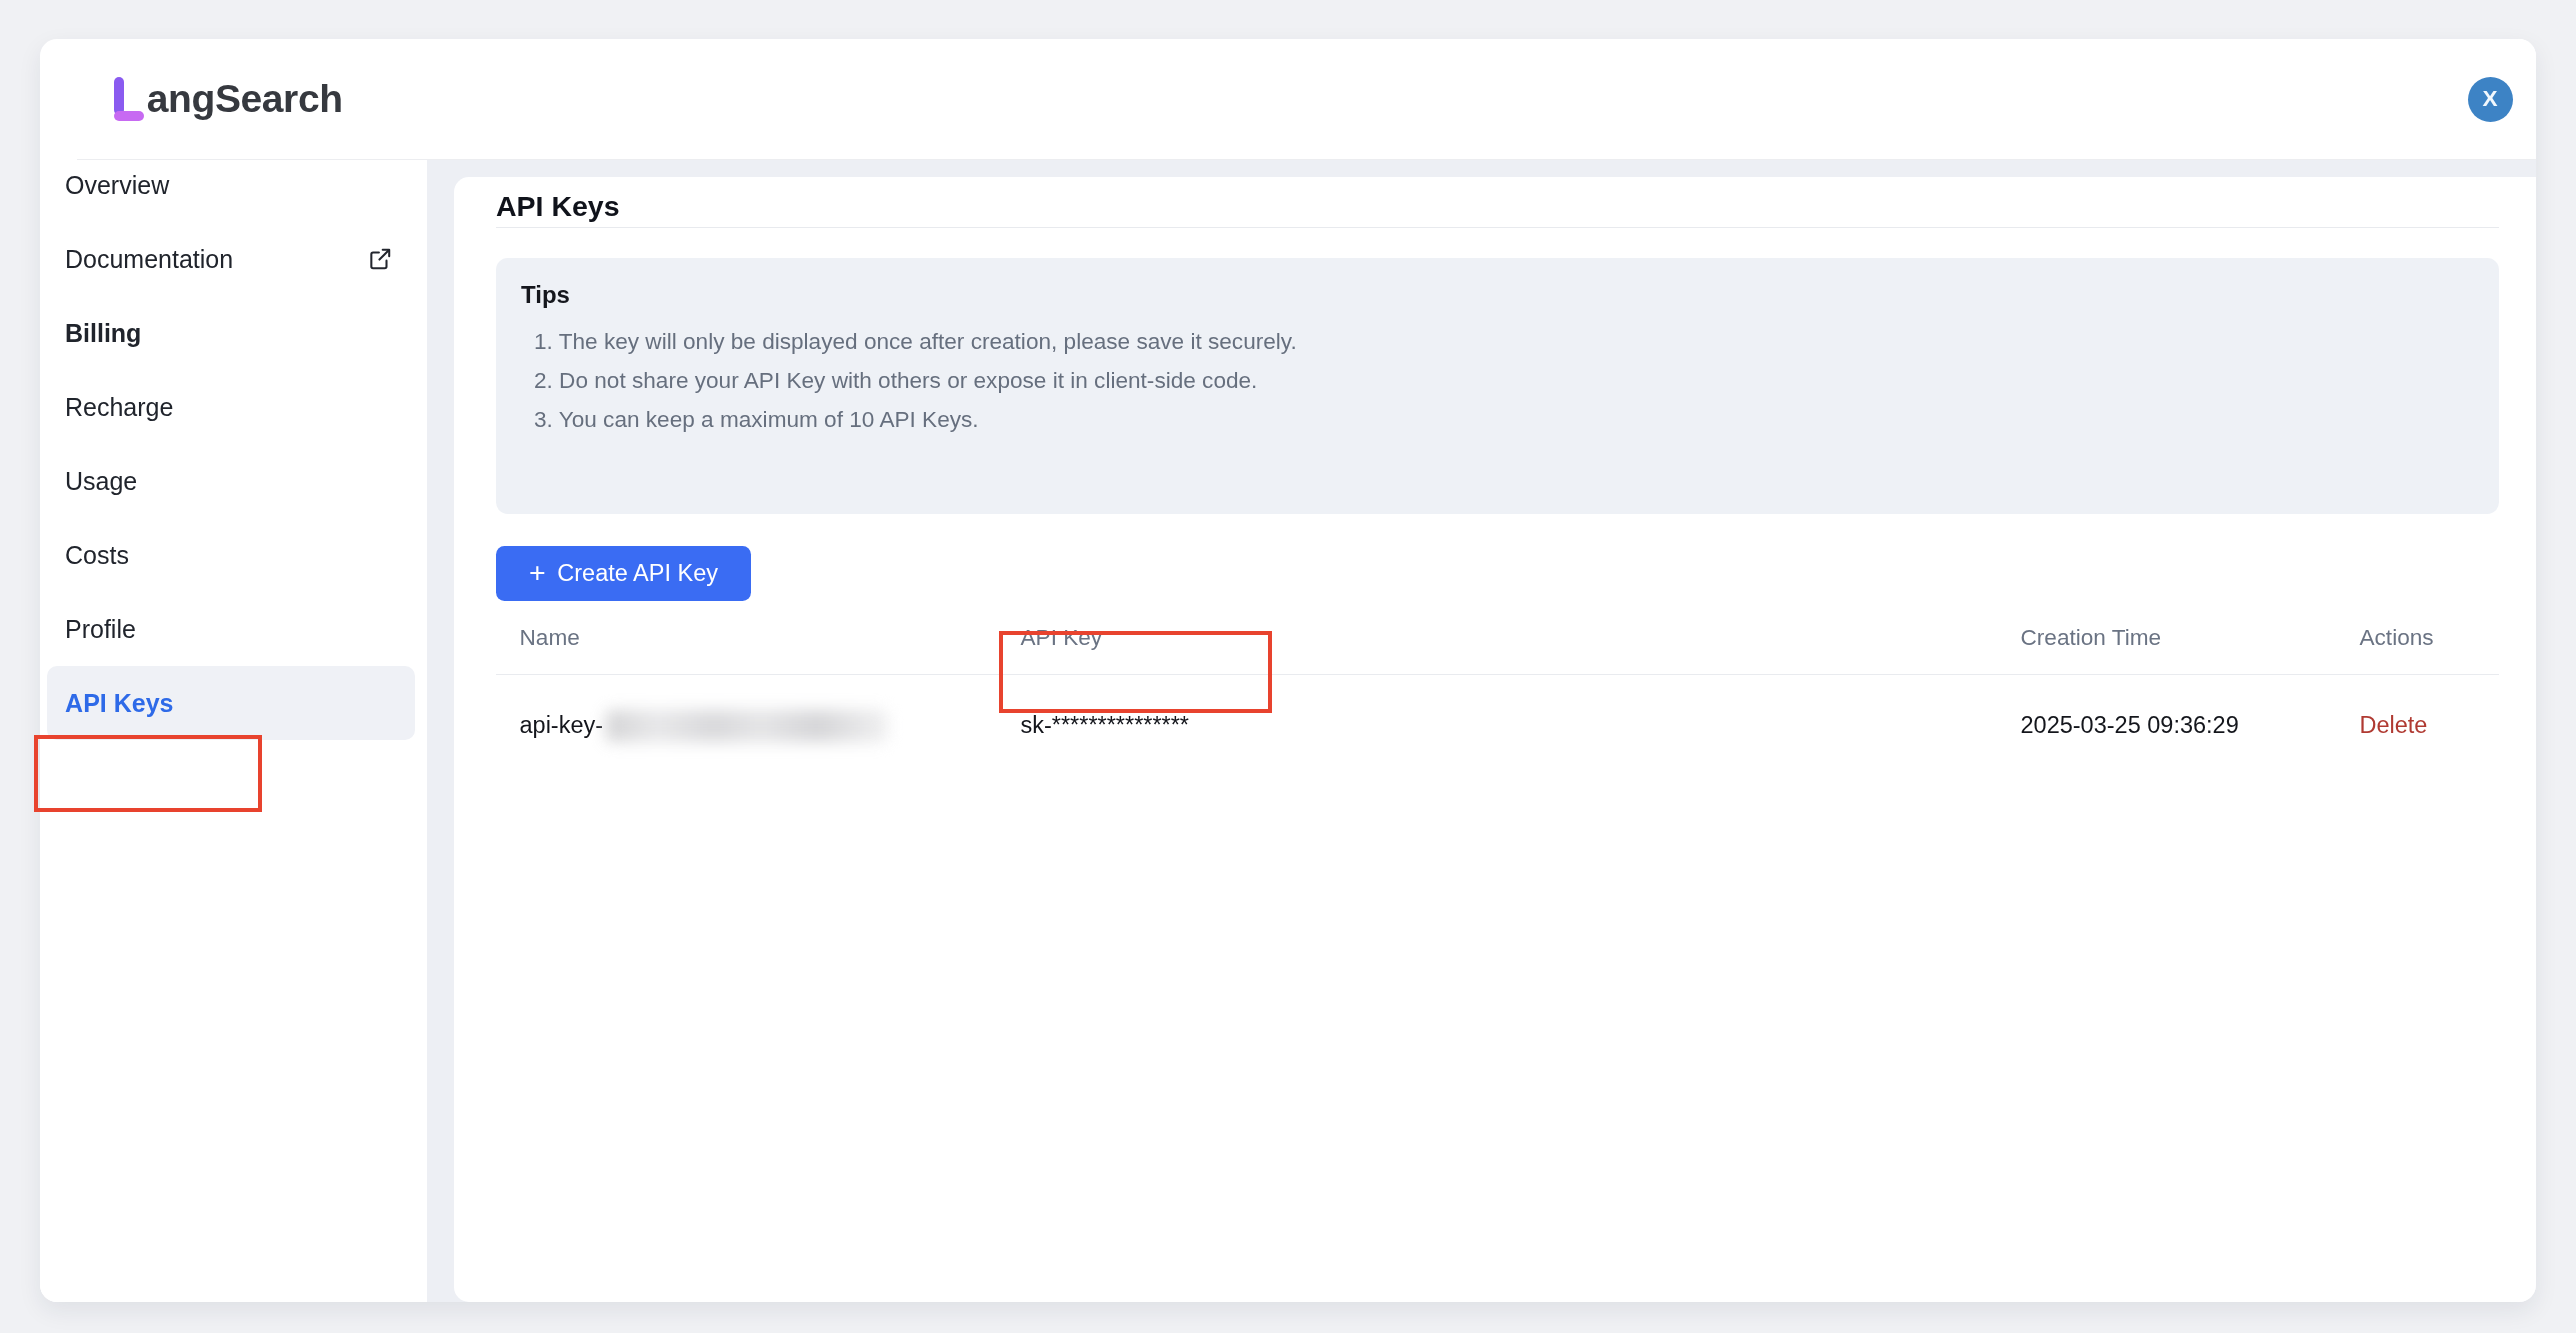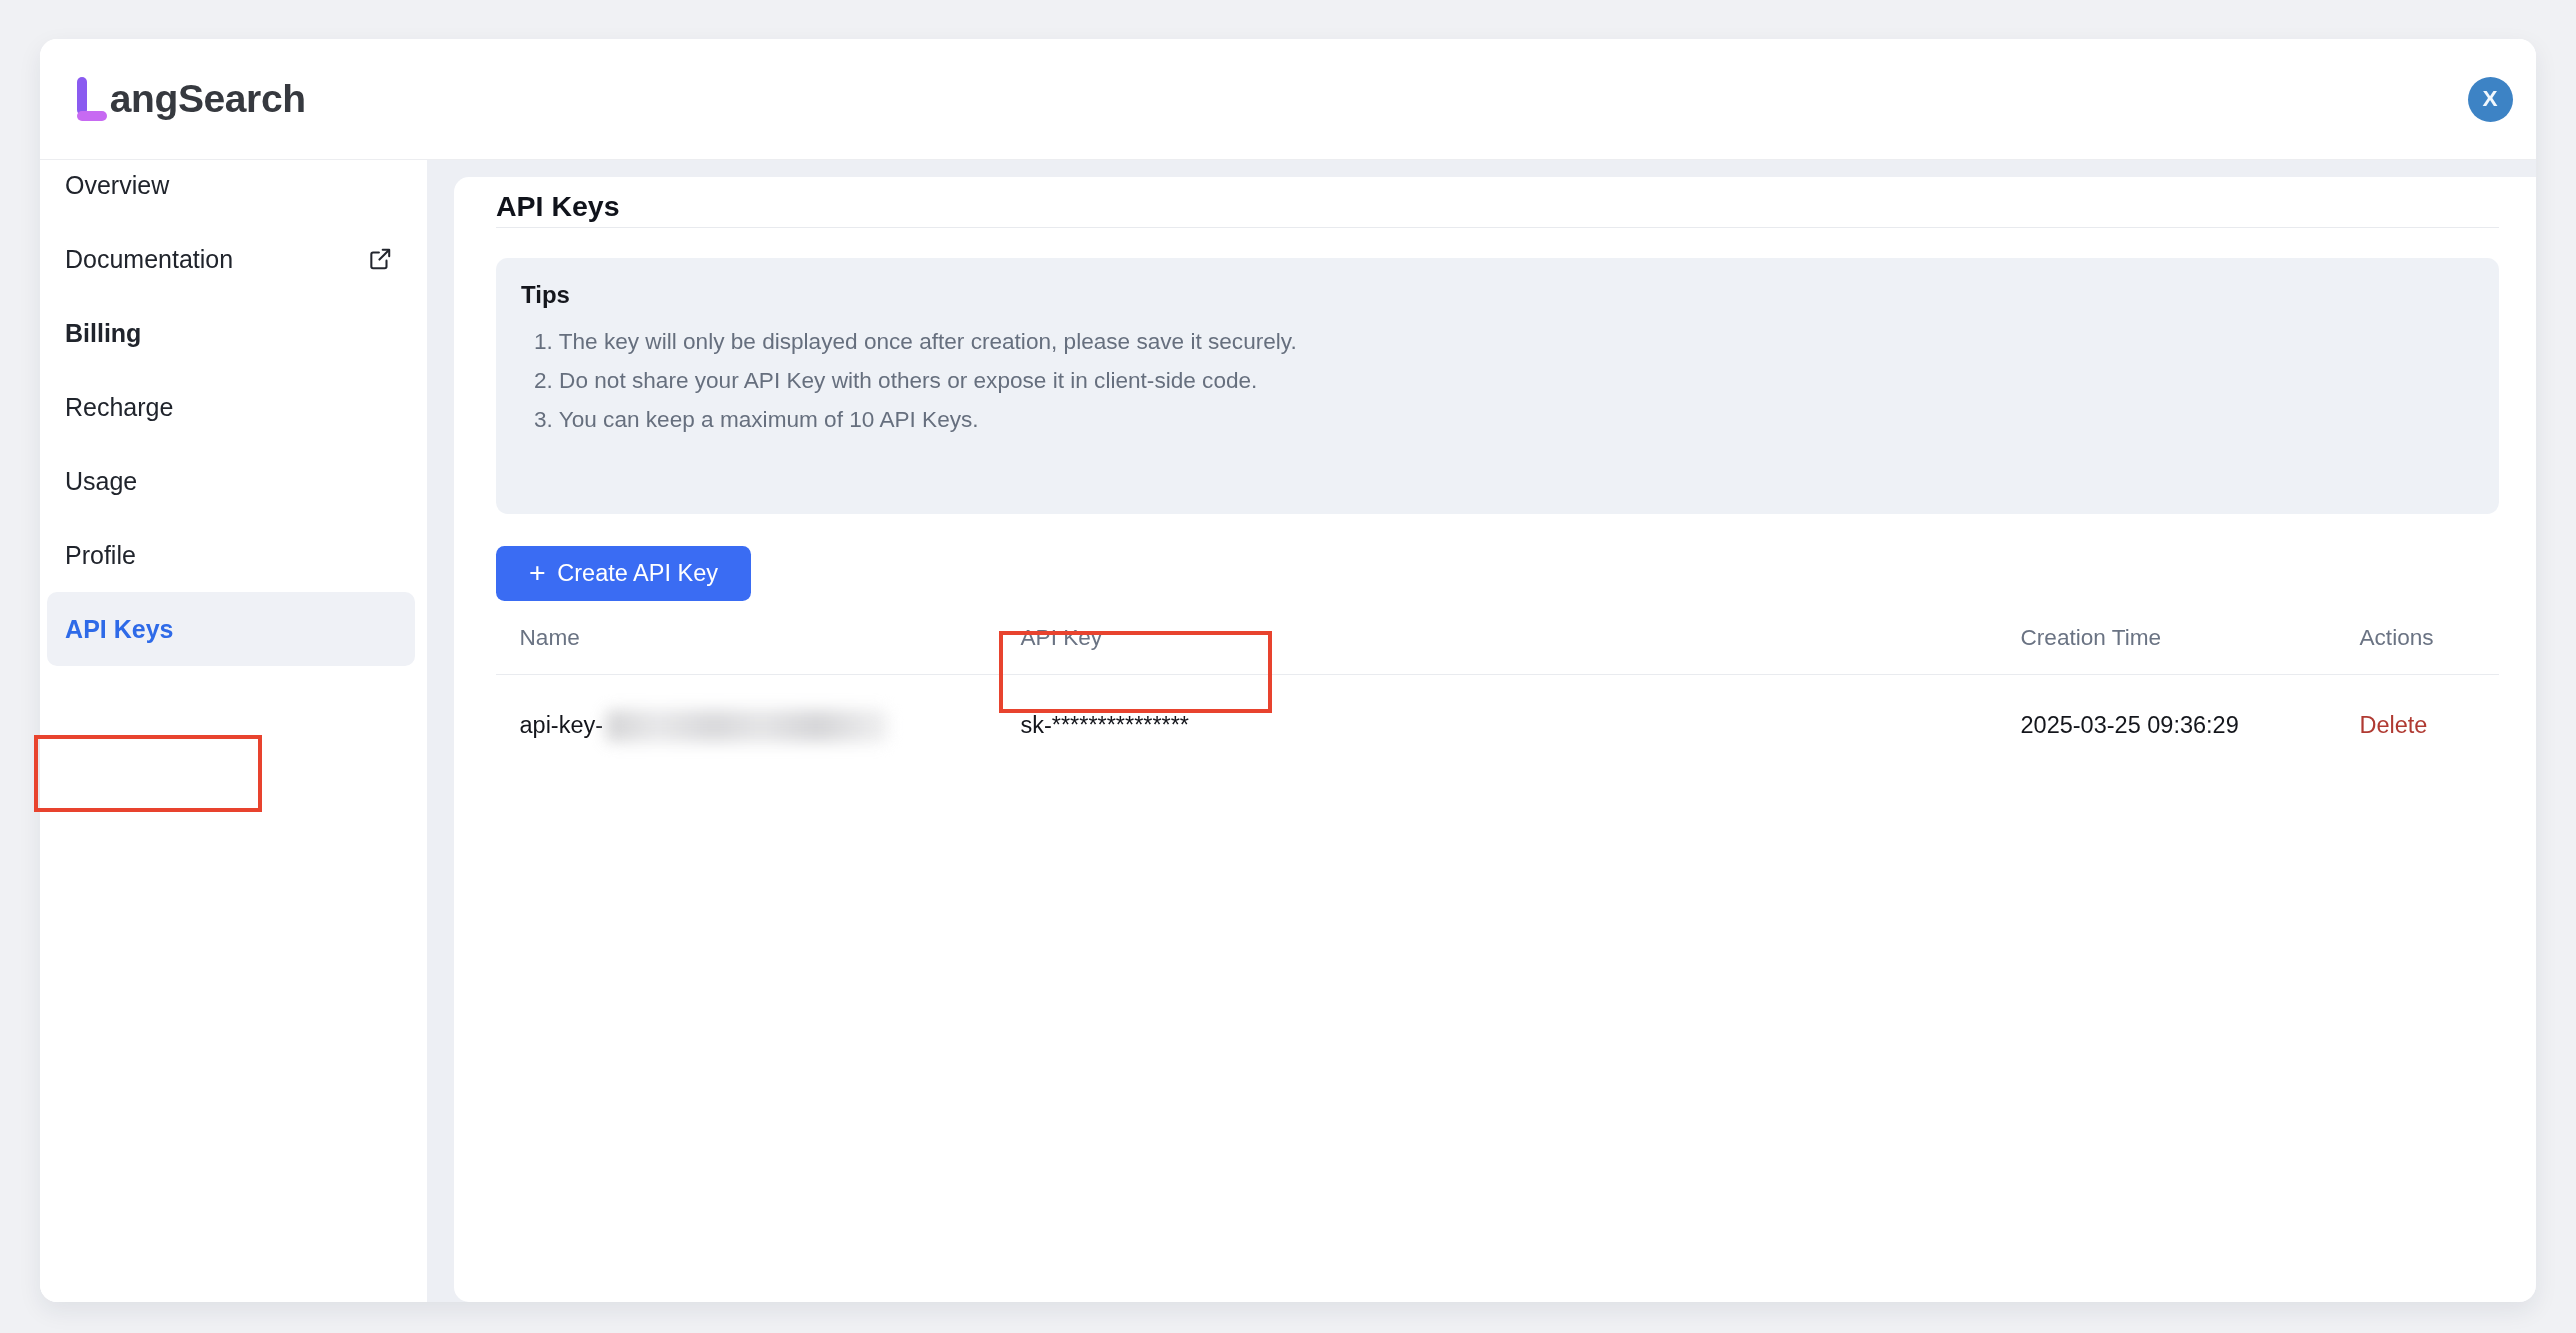--- a/index.html
+++ b/index.html
@@ -13,21 +13,21 @@
   }
   .card {
     position:absolute; left:40px; top:39px; width:2496px; height:1263px;
     background:#ffffff; border-radius:17px;
     box-shadow:0 8.4px 23.5px rgba(25,35,60,0.08);
     display:flex; flex-direction:column; overflow:hidden;
   }
   
   .topbar {
     height:121px; flex:0 0 121px; display:flex; align-items:center;
-    padding:0 23.5px 0 34px; border-bottom:1.7px solid #ecedf0; background:#fff;
+    padding:0 23.5px 0 34px; border-bottom:1.7px solid #ecedf0; background:#fff;margin-left:37px;
   }
   .logo { display:flex; align-items:center; cursor:default; }
   .logo-mark { position:relative; width:35px; height:45px; margin-top:1.7px; }
   .logo-mark .vbar { position:absolute; left:3.4px; top:0; width:9.2px; height:38px; border-radius:5px; background:#8a5bf0; }
   .logo-mark .hbar { position:absolute; left:3.4px; bottom:1.7px; width:30px; height:9.2px; border-radius:5px; background:#c76af2; }
   .logo-text { font-size:39px; font-weight:600; letter-spacing:-0.4px; color:#36393f; margin-left:0.8px; }
   .avatar {
     margin-left:auto; width:45px; height:45px; border-radius:50%;
     background:#3d83c5; color:#f2f8fd; font-size:22.6px; font-weight:600;
     display:flex; align-items:center; justify-content:center; cursor:pointer;
@@ -122,20 +122,23 @@
         <div class="side-item header-item">
           <span>Billing</span>
         </div>
         <div class="side-item">
           <span>Recharge</span>
         </div>
         <div class="side-item">
           <span>Usage</span>
         </div>
         <div class="side-item">
+          <span>Costs</span>
+        </div>
+        <div class="side-item">
           <span>Profile</span>
         </div>
         <div class="side-item active">
           <span>API Keys</span>
         </div>
       </div>
     </div>
 
     <div class="main-region">
       <div class="panel">

